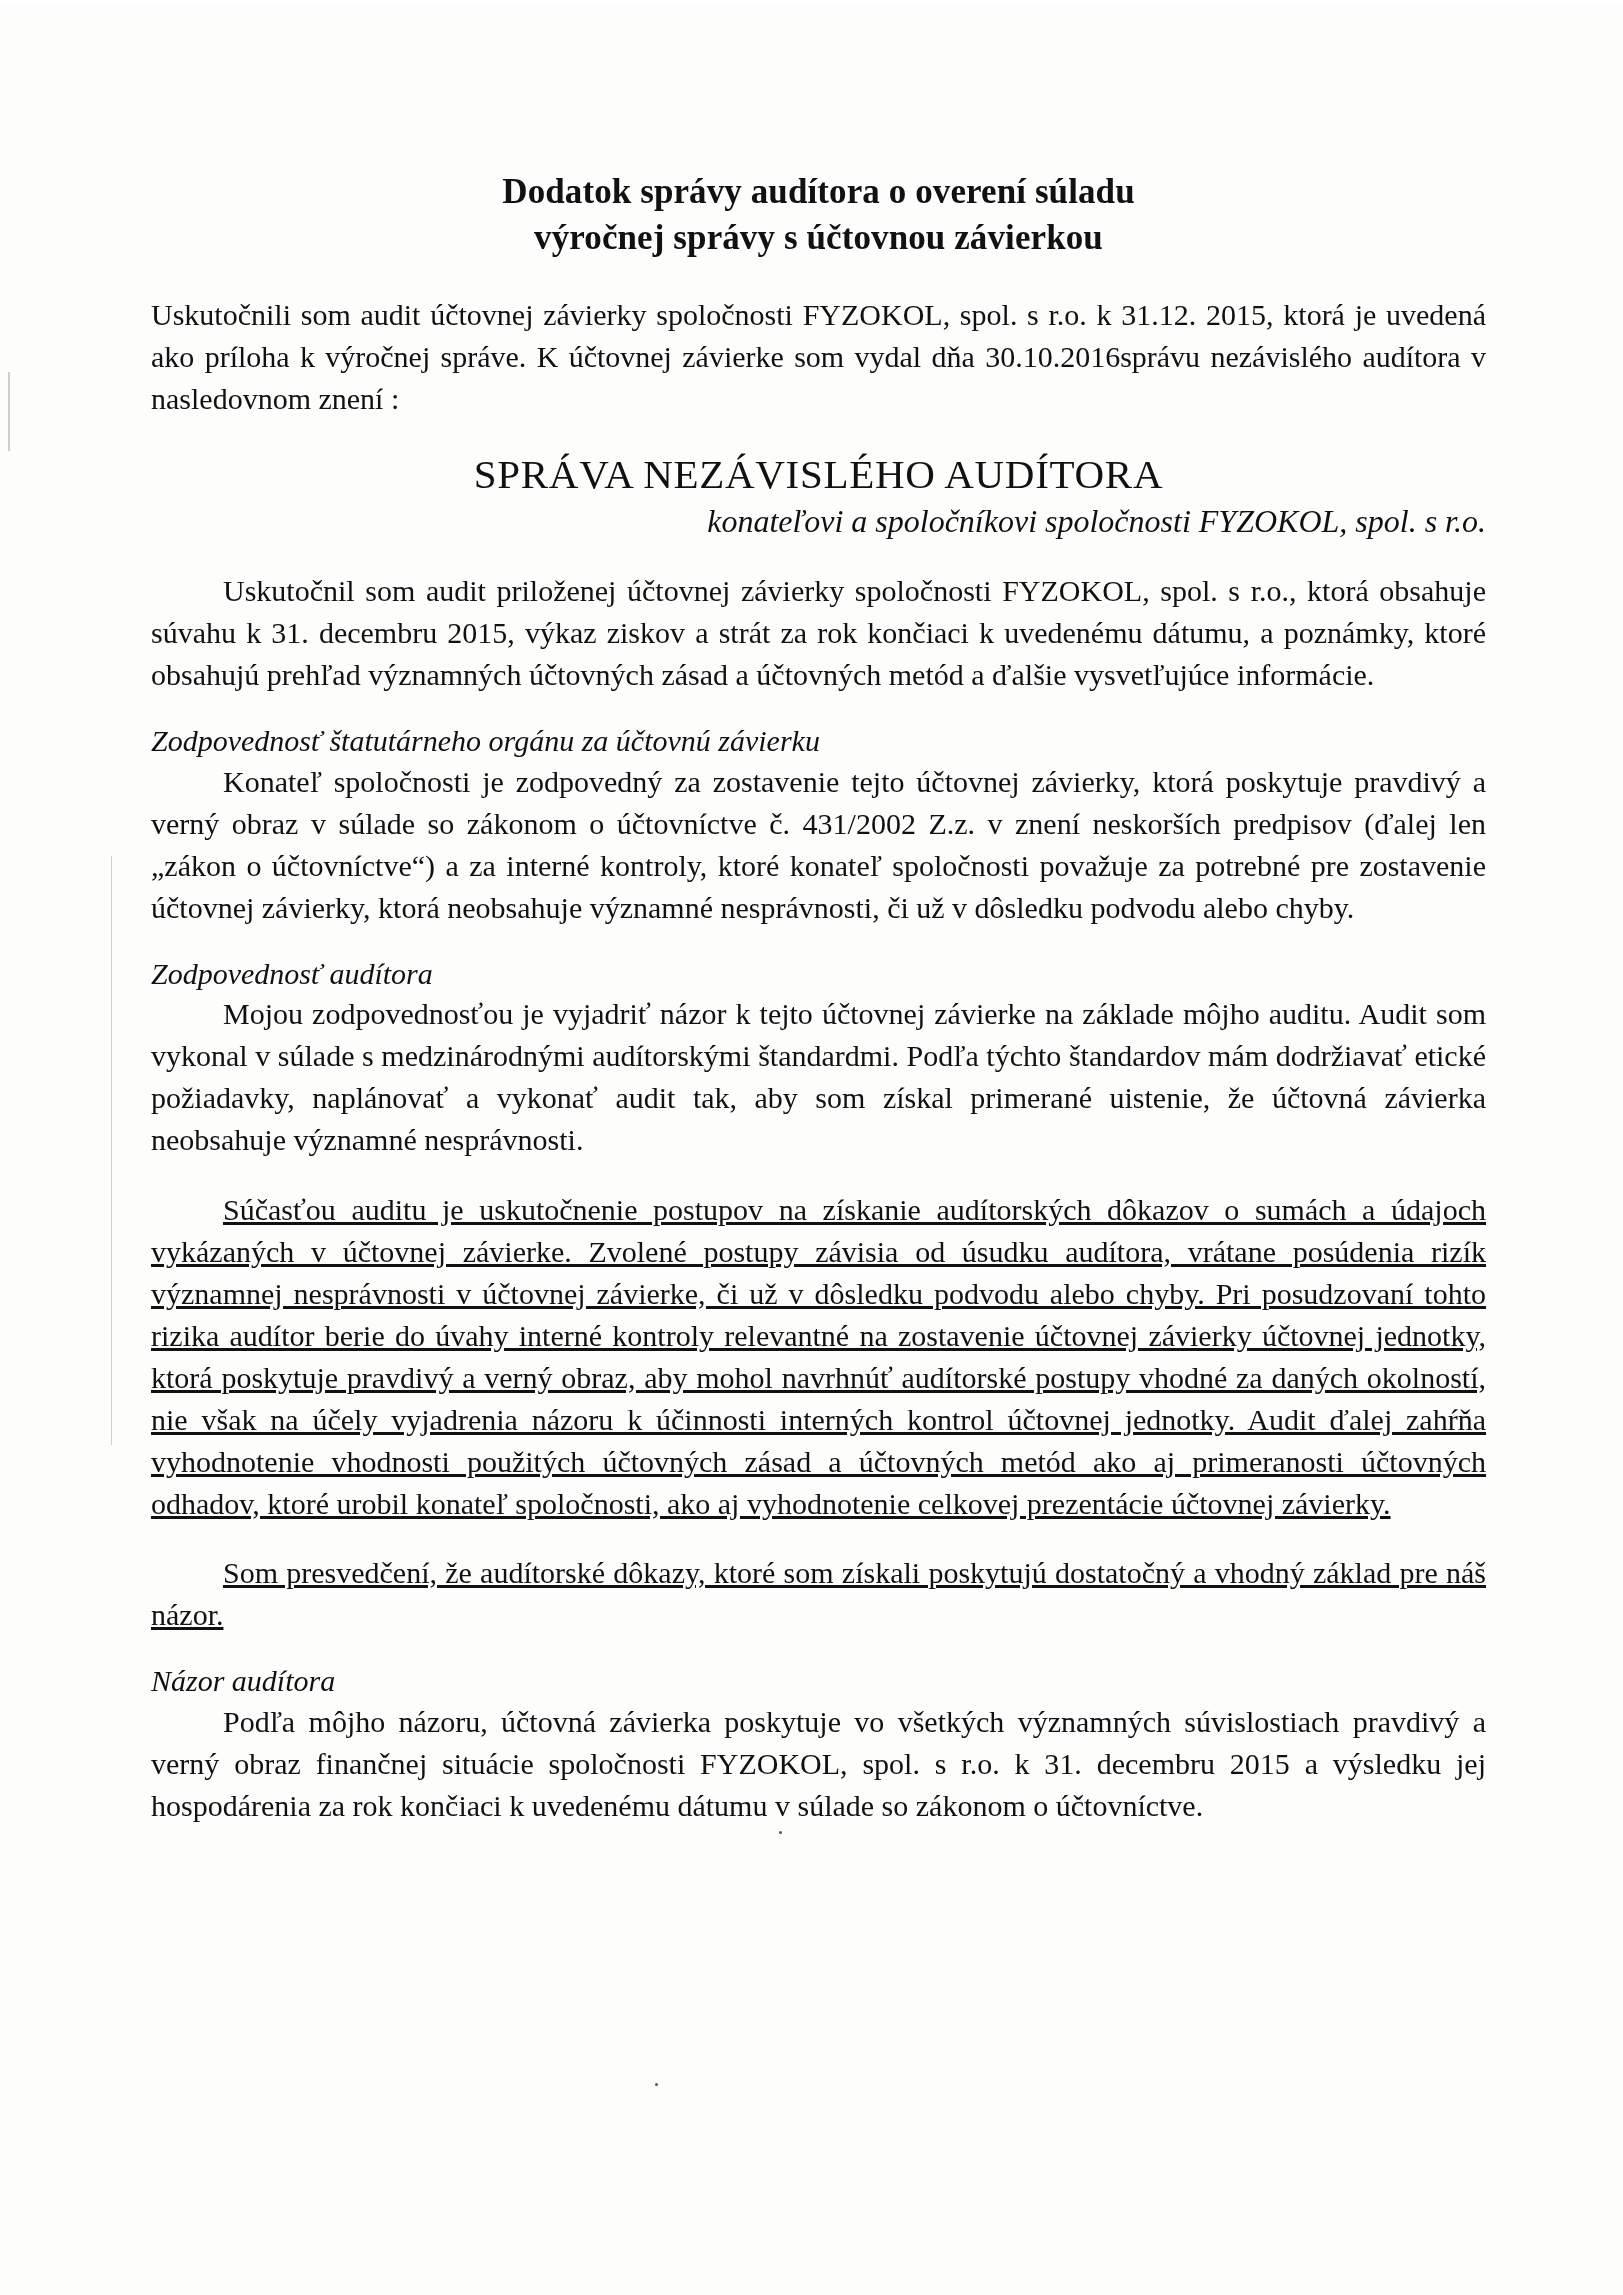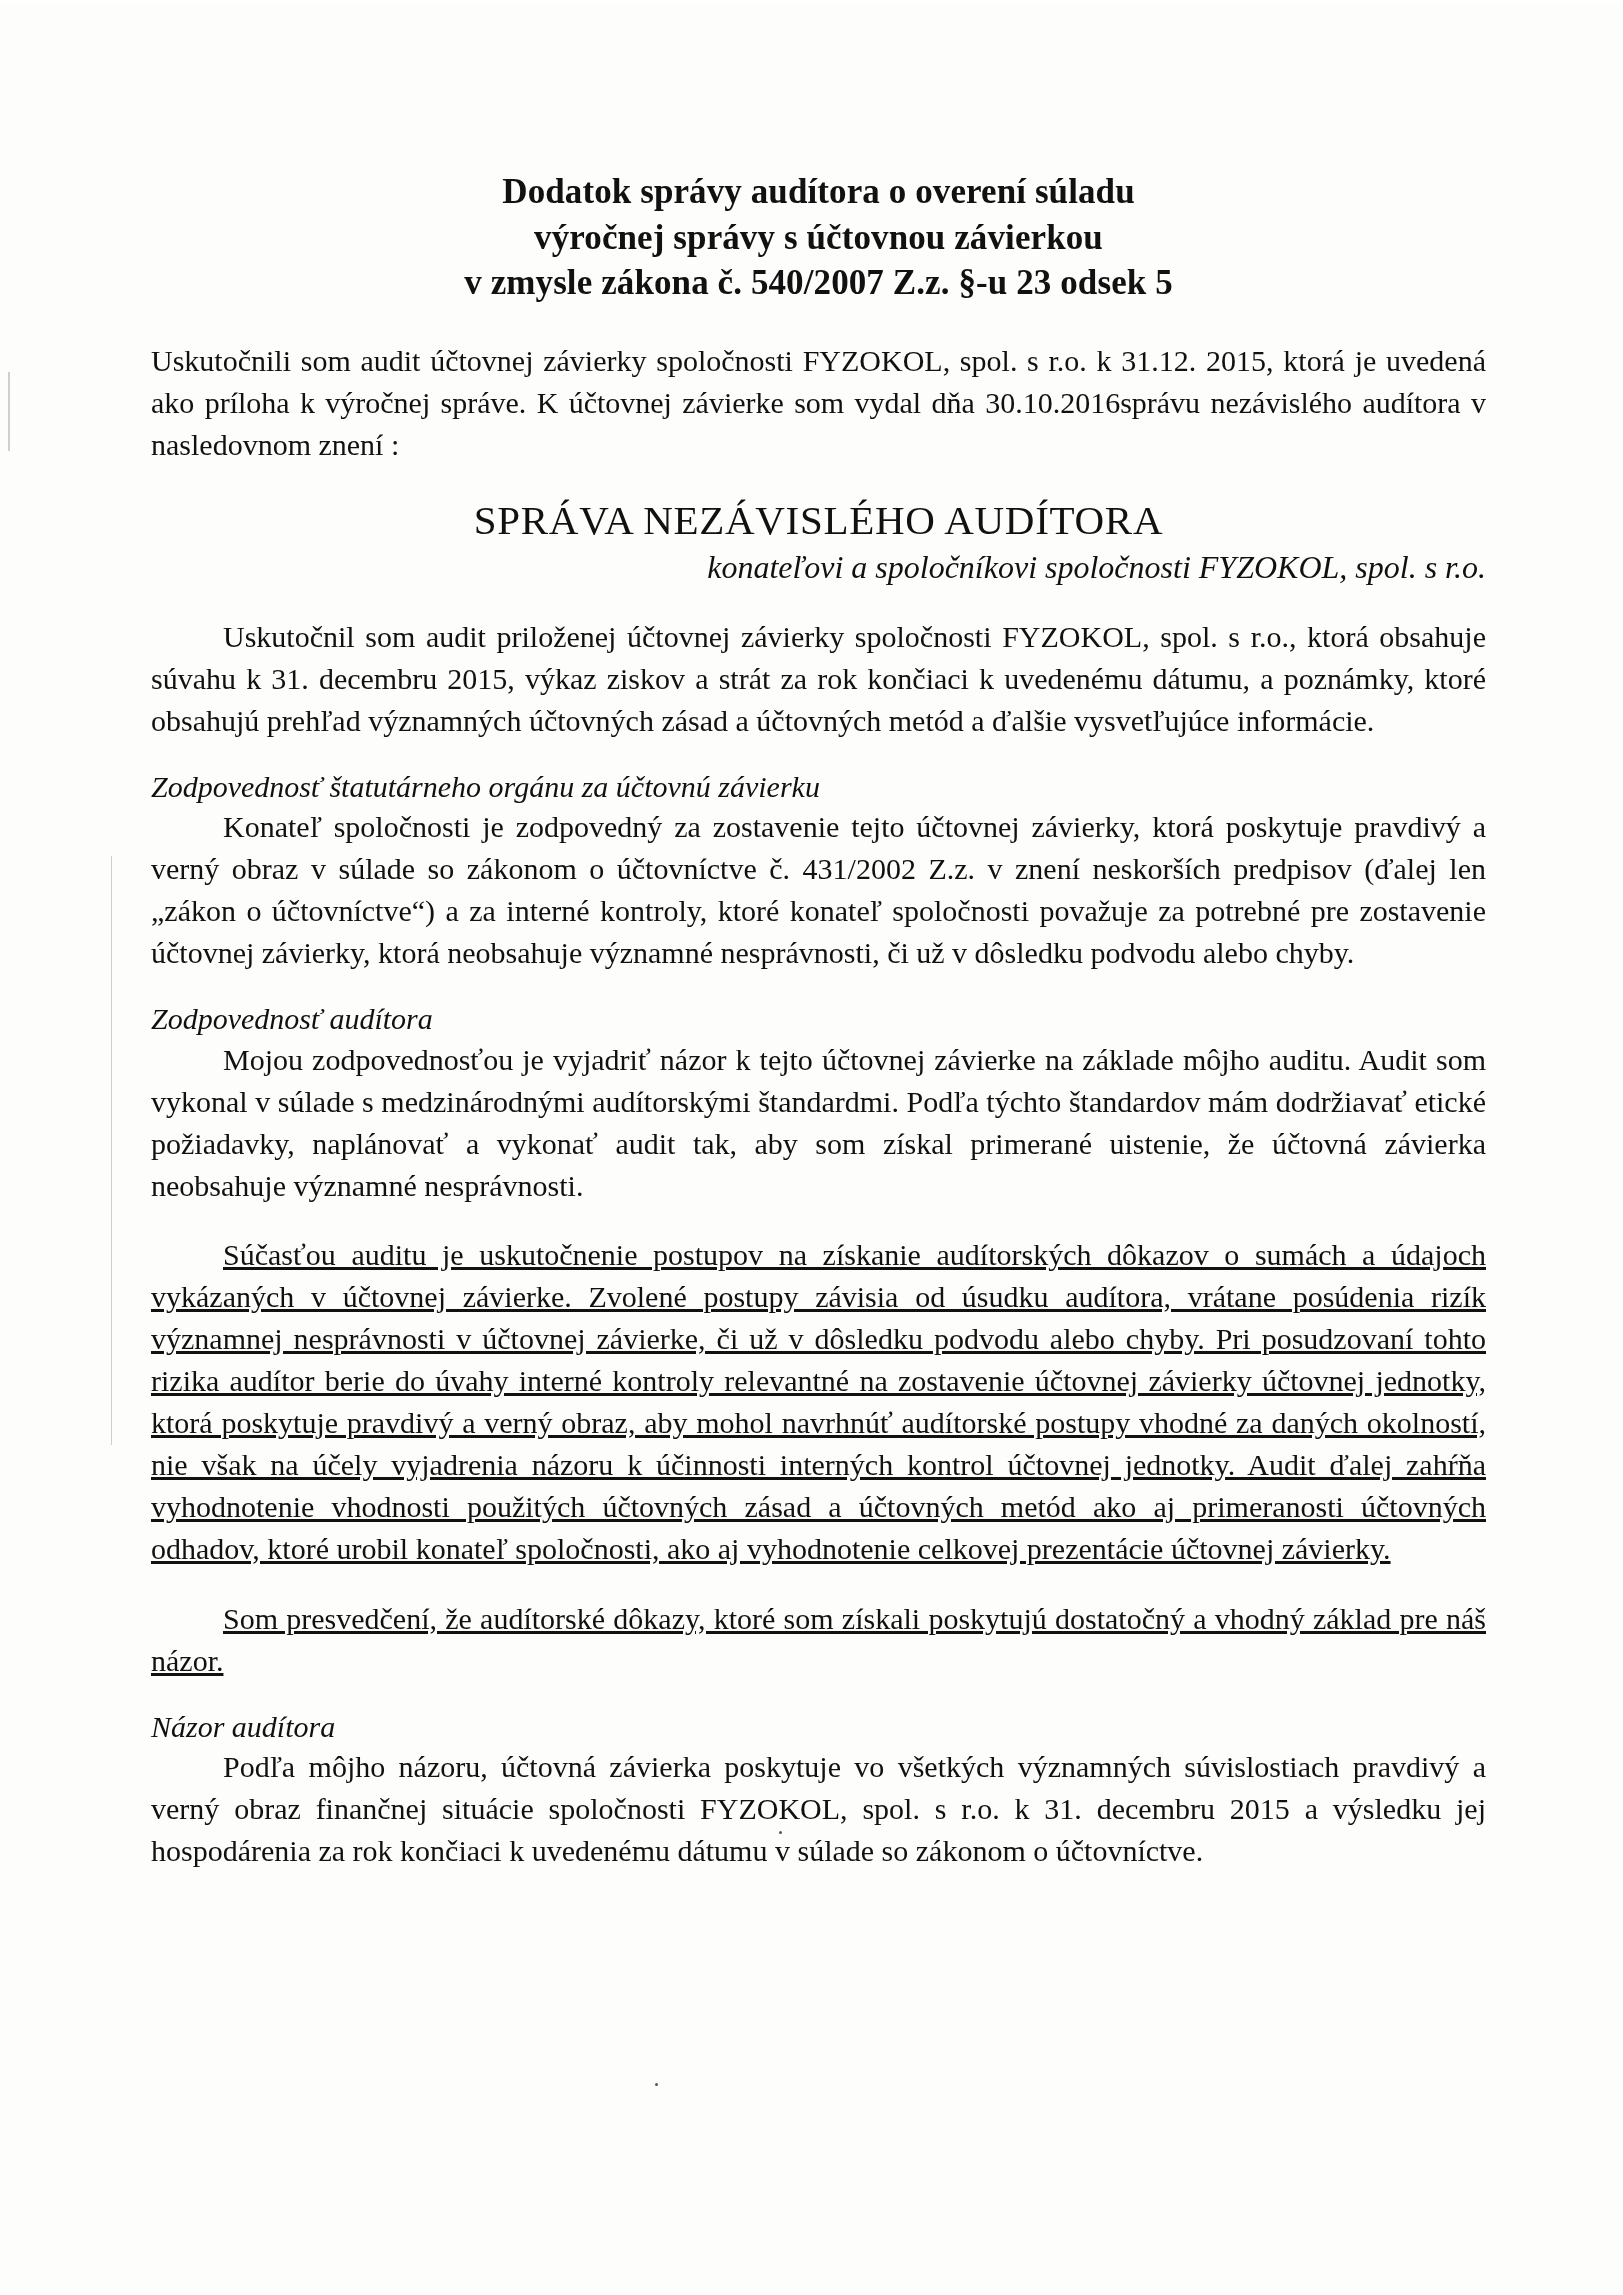--- a/index.html
+++ b/index.html
@@ -95,21 +95,20 @@
   <div class="edge-mark" style="left:7.9px; top:367px; width:2px; height:79px;"></div>
   <div class="edge-mark" style="left:111px; top:851px; width:1.3px; height:589px;"></div>
   <div class="stray-dot" style="left:779px; top:1826px;"></div>
   <div class="stray-dot" style="left:655px; top:2078px;"></div>
 
   <div class="content">
 
     <div class="title-block">
       <div>Dodatok správy audítora o overení súladu</div>
       <div>výročnej správy s účtovnou závierkou</div>
-      <div>v zmysle zákona č. 540/2007 Z.z. §-u 23 odsek 5</div>
     </div>
 
     <div class="intro">
       <p>Uskutočnili som audit účtovnej závierky spoločnosti FYZOKOL, spol. s r.o. k 31.12. 2015, ktorá je uvedená ako príloha k výročnej správe. K účtovnej závierke som vydal dňa 30.10.2016správu nezávislého audítora v nasledovnom znení :</p>
     </div>
 
     <div class="report-title">SPRÁVA NEZÁVISLÉHO AUDÍTORA</div>
     <div class="report-sub">konateľovi a spoločníkovi spoločnosti FYZOKOL, spol. s r.o.</div>
 
     <p class="indent">Uskutočnil som audit priloženej účtovnej závierky spoločnosti FYZOKOL, spol. s r.o., ktorá obsahuje súvahu k 31. decembru 2015, výkaz ziskov a strát za rok končiaci k uvedenému dátumu, a poznámky, ktoré obsahujú prehľad významných účtovných zásad a účtovných metód a ďalšie vysvetľujúce informácie.</p>

